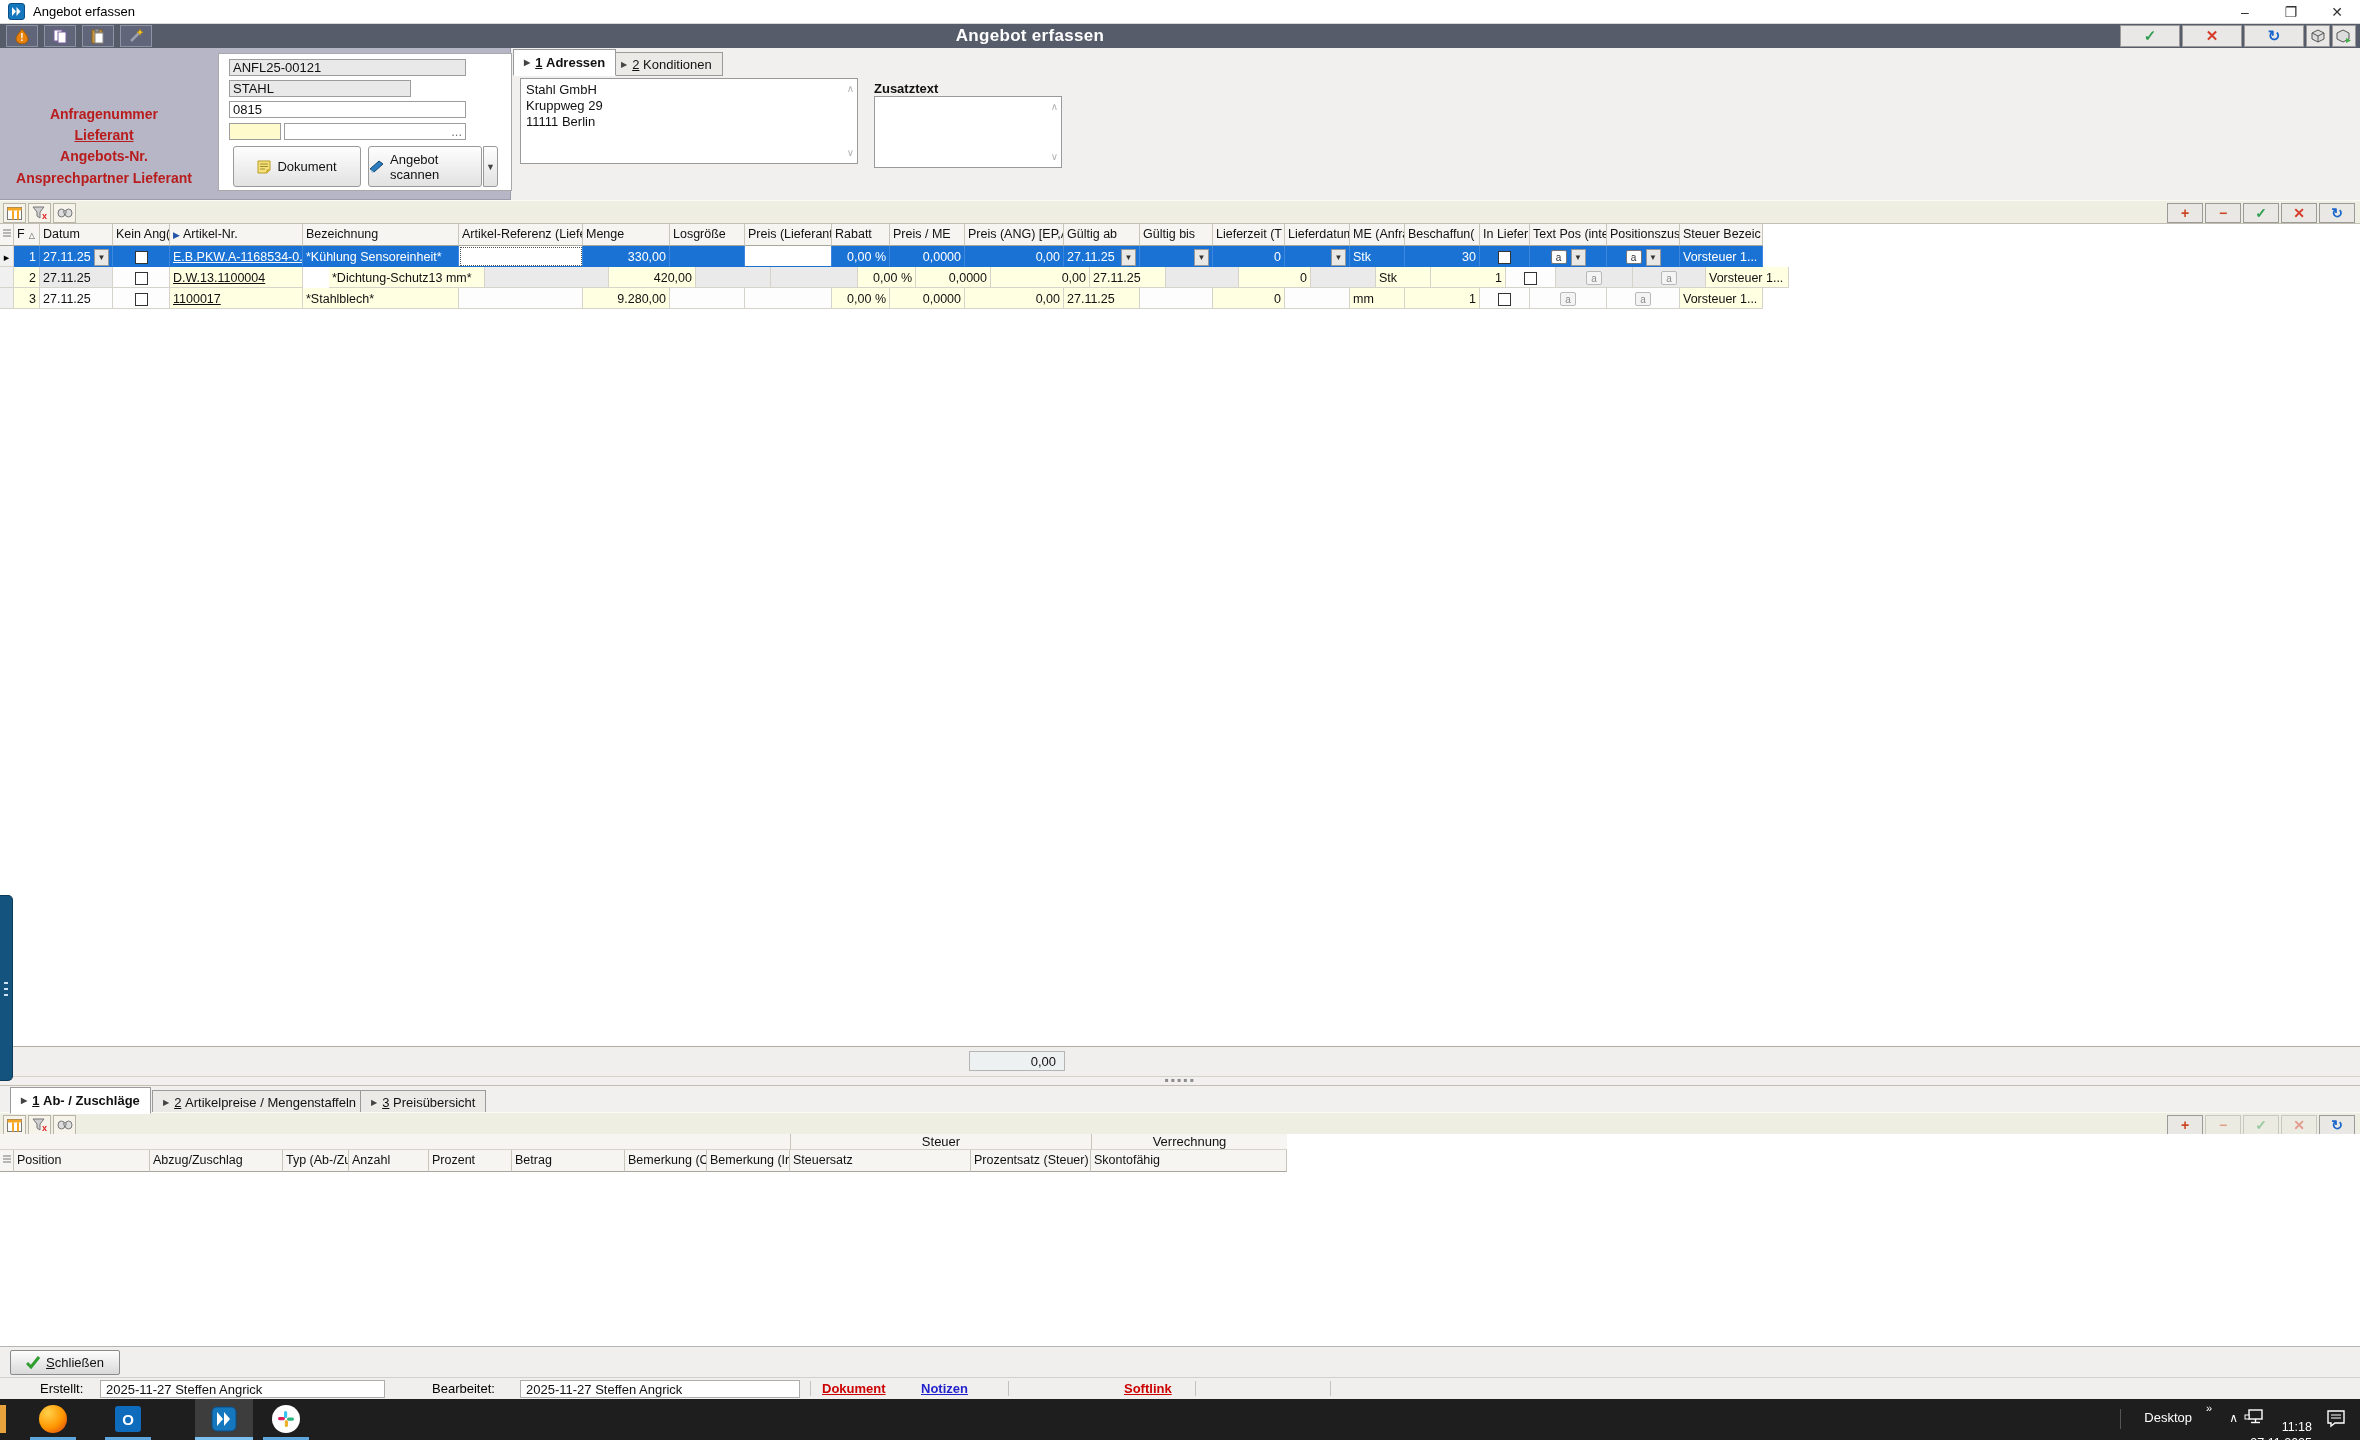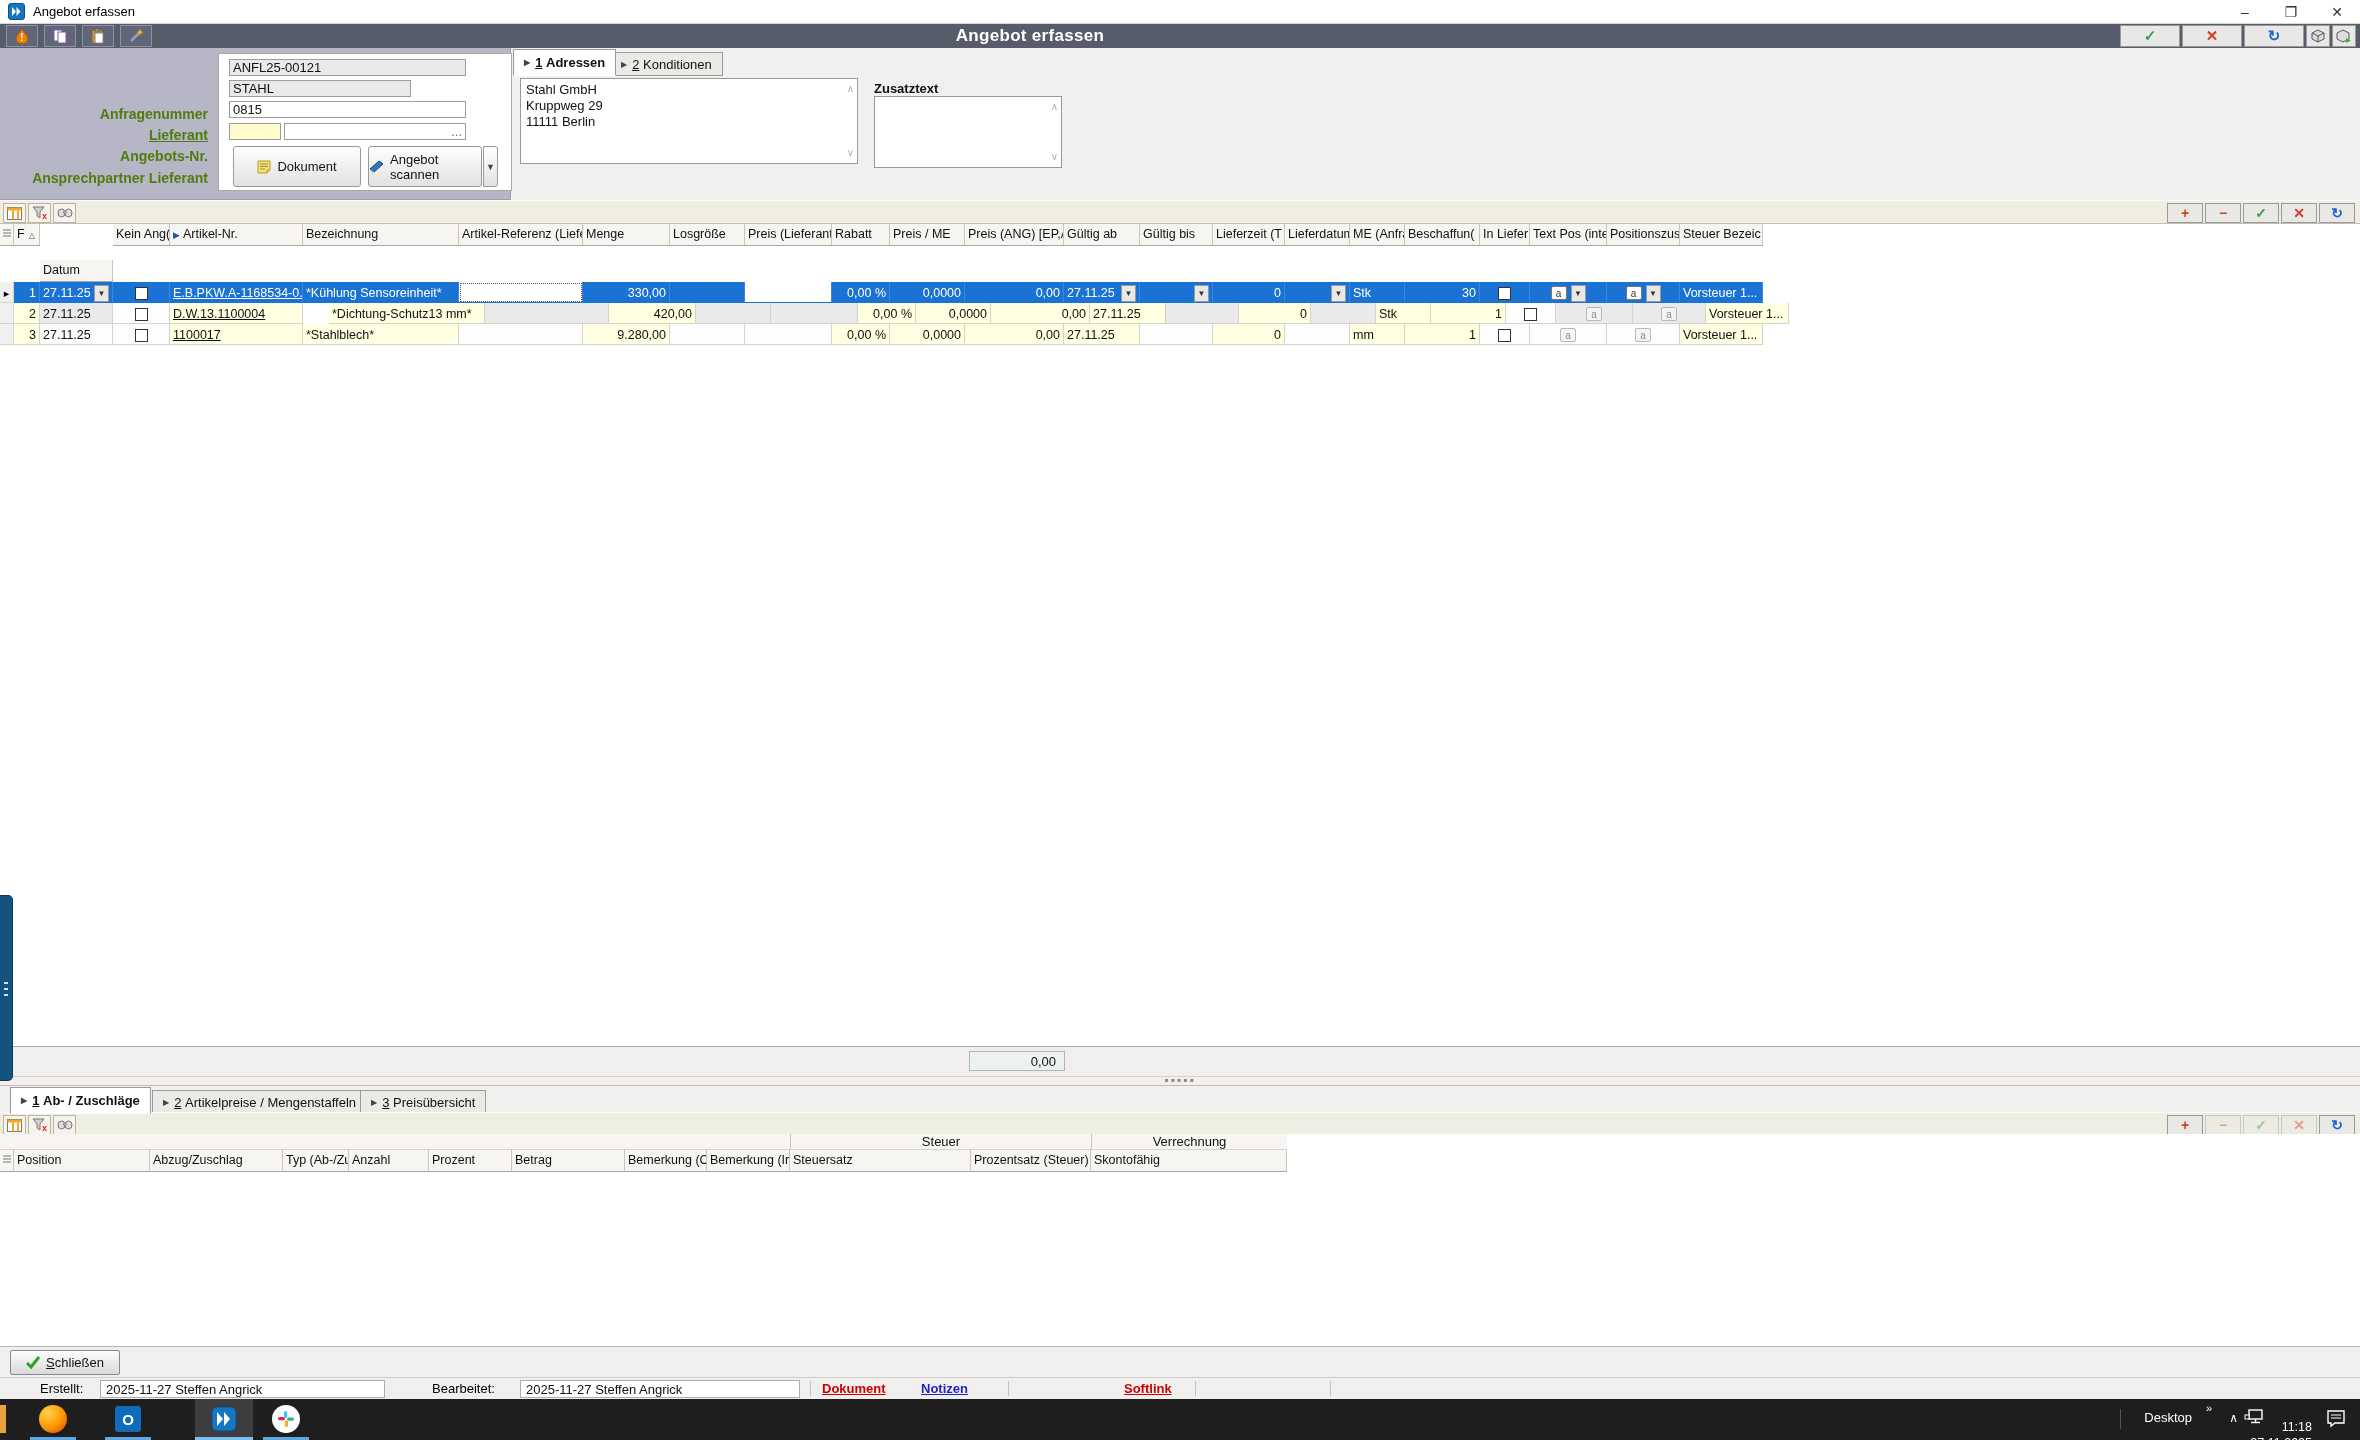--- a/index.html
+++ b/index.html
@@ -21,21 +21,21 @@
   .appbar-title { position:absolute; left:0; right:300px; text-align:center; color:#fff; font-weight:bold; font-size:17px; letter-spacing:.3px; }
   .abar-actions { position:absolute; right:4px; top:1px; height:22px; display:flex; gap:2px; }
   .abtn { width:60px; height:22px; background:#e9e8e6; border:1px solid #9a9a9a; display:flex; align-items:center; justify-content:center; font-weight:bold; font-size:15px; }
   .abtn.sq { width:24px; }
   .ok { color:#2f9e4f; } .cancel { color:#d63b2a; } .refresh { color:#1a66cc; }
 
   .body { position:absolute; left:0; top:48px; width:2360px; height:1351px; background:#f1f0ee; }
 
   
   .form-panel { position:absolute; left:0; top:0; width:511px; height:152px; background:#b6b6c6; border-right:1px solid #9c9cae; border-bottom:1px solid #9c9cae; }
-  .flabel { position:absolute; width:208px; text-align:right; font-weight:bold; font-size:14px; color:#4d7c0f; }
+  .flabel { position:absolute; width:208px; text-align:center; font-weight:bold; font-size:14px; color:#b91c1c; }
   .flabel u { text-decoration:underline; }
   .groupbox { position:absolute; left:218px; top:5px; width:294px; height:138px; background:#fff; border:1px solid #a9a9a9; }
   .gfield { position:absolute; height:17px; border:1px solid #9d9d9d; font-size:13px; padding:0 3px; line-height:15px; background:#fff; white-space:nowrap; overflow:hidden; }
   .gfield.ro { background:#e9e9e9; }
   .gfield.yellow { background:#fffbcc; }
   .dots { position:absolute; right:3px; top:0; color:#777; }
   .formbtn { position:absolute; height:41px; background:linear-gradient(#fefefe,#e2e2e2); border:1px solid #9a9a9a; border-radius:3px; display:flex; align-items:center; justify-content:center; gap:6px; font-size:13px; }
   .formbtn svg { flex:0 0 auto; }
   .arrowbtn { position:absolute; width:15px; height:41px; background:linear-gradient(#fefefe,#e2e2e2); border:1px solid #9a9a9a; border-radius:0 3px 3px 0; display:flex; align-items:center; justify-content:center; color:#444; font-size:9px; }
 
@@ -275,21 +275,21 @@
       <div class="grid" id="grid-top">
           <div class="g-row">
             <div class="g-h" style="width: 14px;"><svg width="8" height="9" viewBox="0 0 8 9">
                 <g stroke="#777">
                   <line x1="0" y1="1" x2="8" y2="1"></line>
                   <line x1="0" y1="4" x2="8" y2="4"></line>
                   <line x1="0" y1="7" x2="8" y2="7"></line>
                 </g>
               </svg></div>
             <div class="g-h" style="width: 26px;">F<span class="hd-tri">△</span></div>
-            <div class="g-h" style="width: 73px; margin-top: 36px;">Datum</div>
+            <div class="g-h" style="width: 73px;">Datum</div>
             <div class="g-h" style="width: 57px;">Kein Ang(</div>
             <div class="g-h" style="width: 133px;"><span class="hd-arr">▶</span>Artikel-Nr.</div>
             <div class="g-h" style="width: 156px;">Bezeichnung</div>
             <div class="g-h" style="width: 124px;">Artikel-Referenz (Liefer</div>
             <div class="g-h" style="width: 87px;">Menge</div>
             <div class="g-h" style="width: 75px;">Losgröße</div>
             <div class="g-h" style="width: 87px;">Preis (Lieferant</div>
             <div class="g-h" style="width: 58px;">Rabatt</div>
             <div class="g-h" style="width: 75px;">Preis / ME</div>
             <div class="g-h" style="width: 99px;">Preis (ANG) [EP,A</div>

